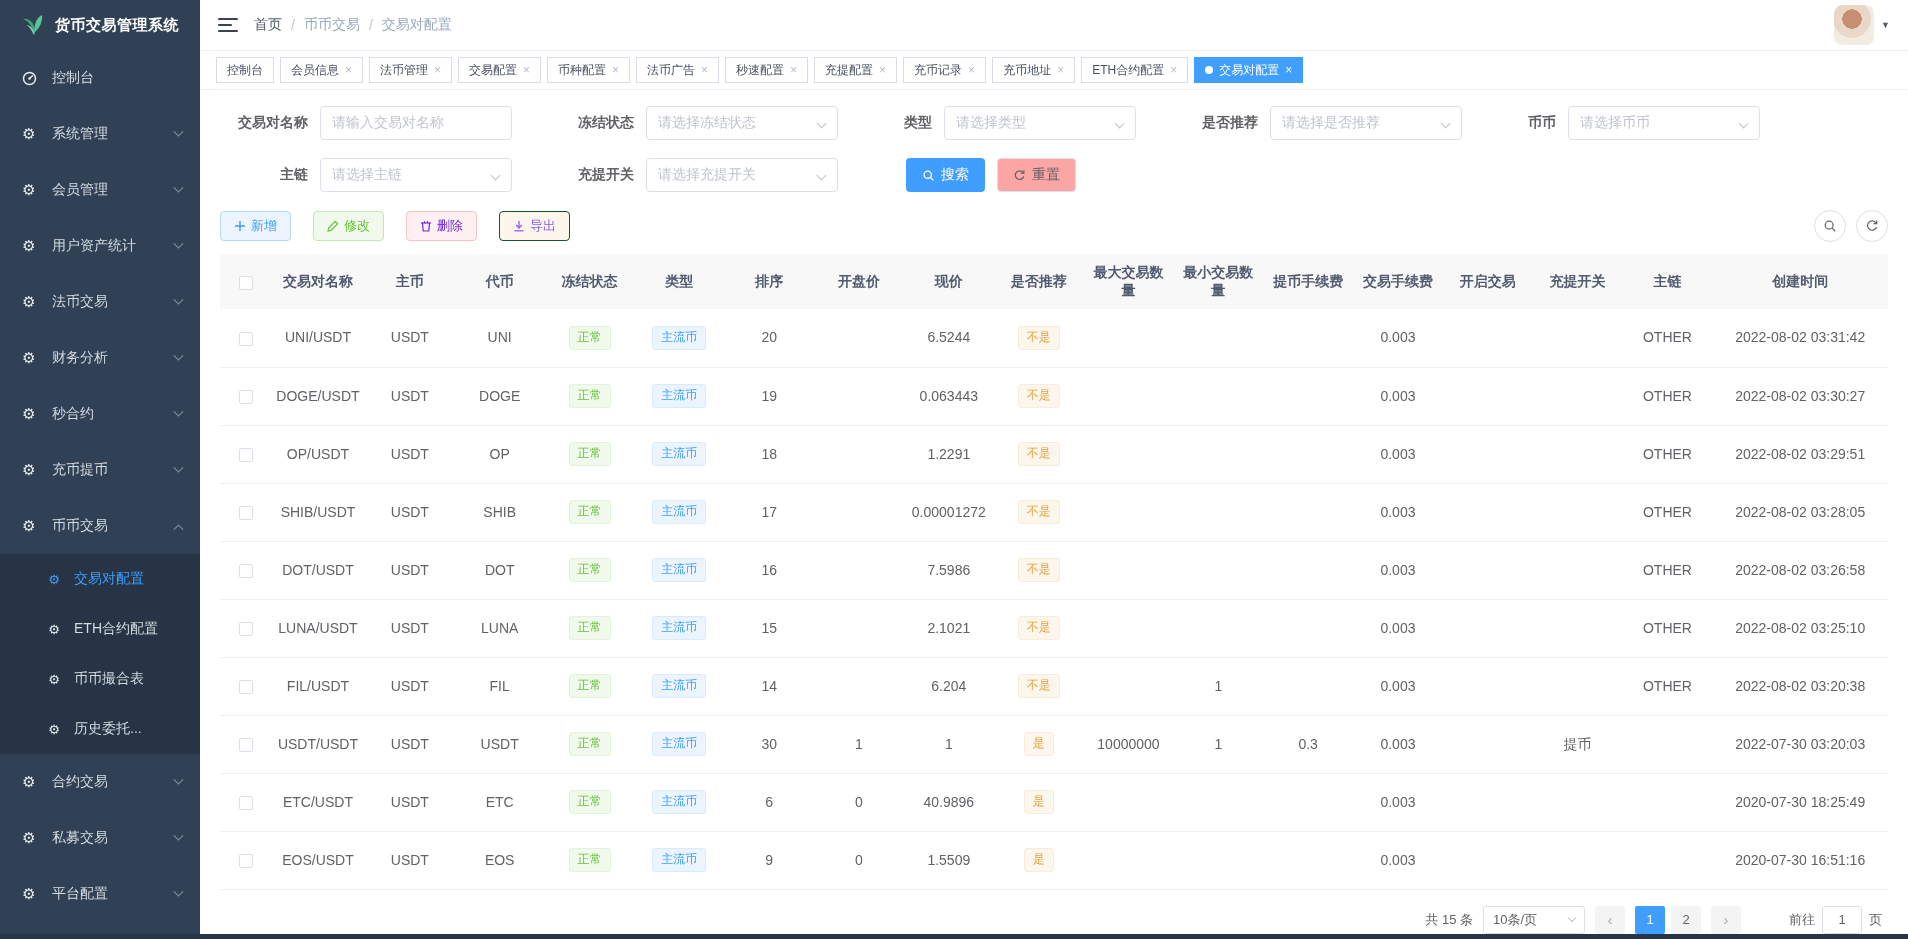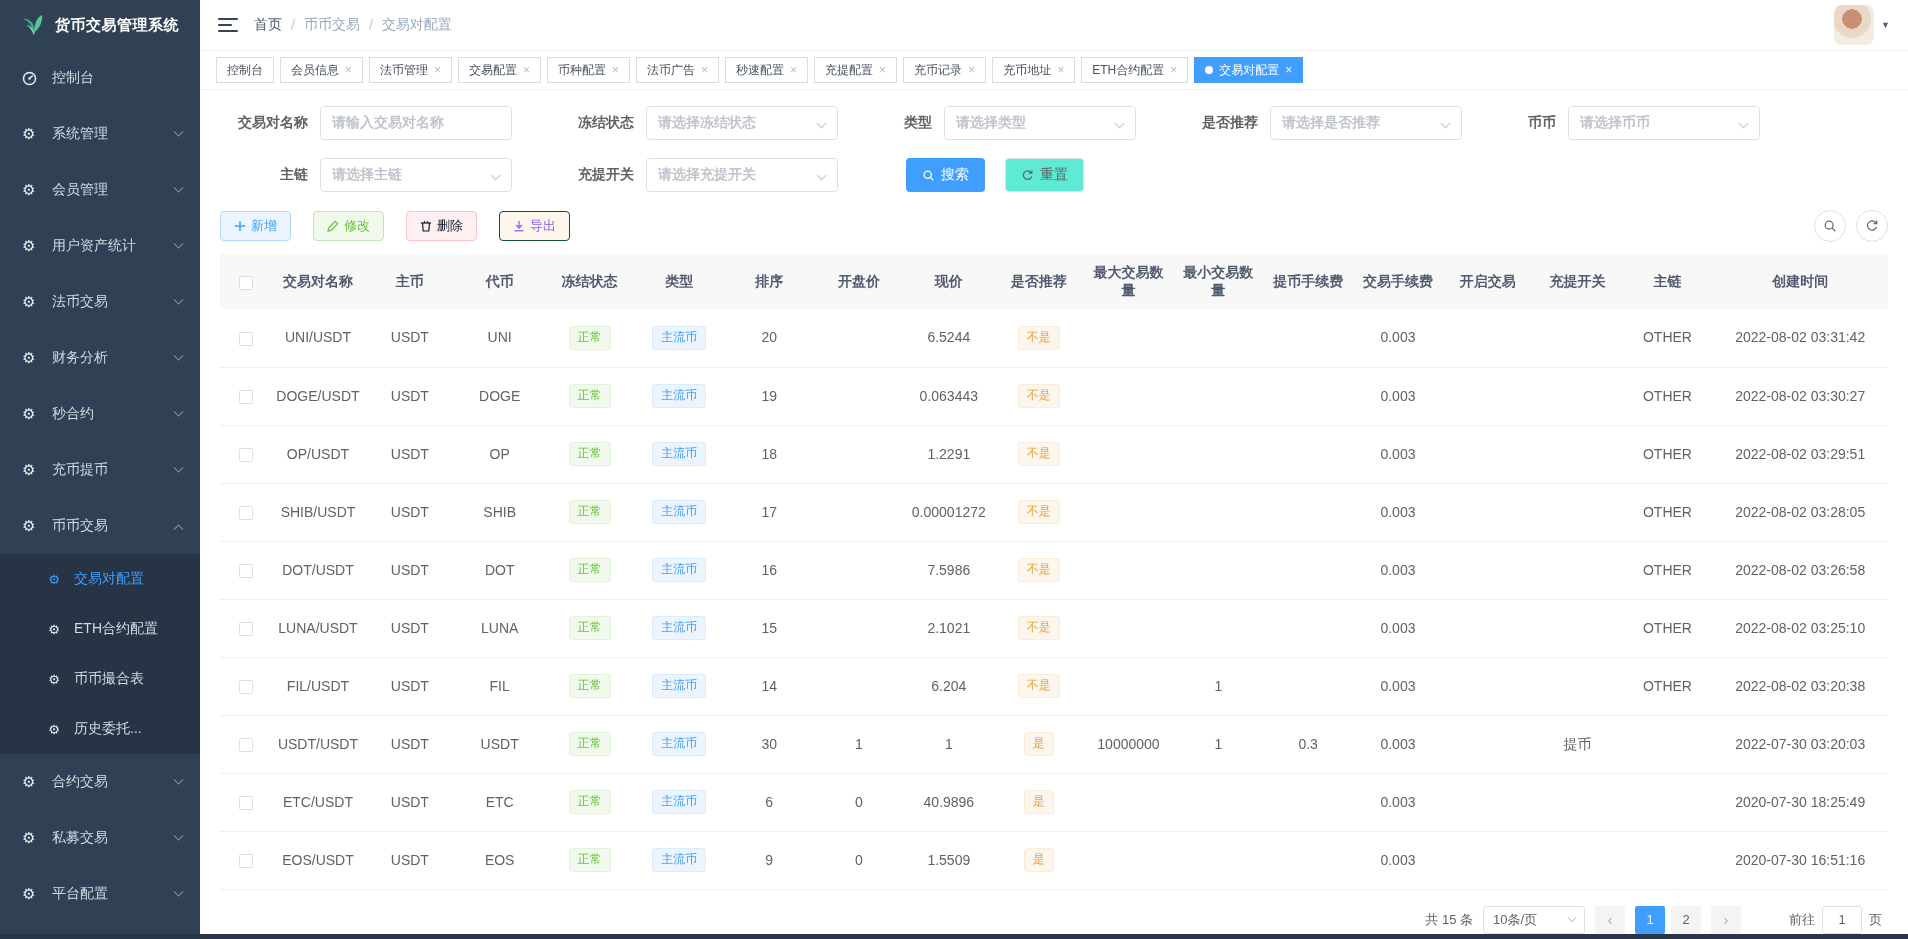--- a/index.html
+++ b/index.html
@@ -48,32 +48,32 @@
 
   .content { flex:1; padding:16px 20px 0 20px; overflow:hidden; }
 
   
   .form-row { display:flex; align-items:center; margin-bottom:18px; }
   .fgroup { display:flex; align-items:center; margin-right:48px; }
   .flabel { font-size:14px; font-weight:bold; color:#606266; margin-right:12px; text-align:right; white-space:nowrap; }
   .lw1{ width:88px; } .lw2{ width:74px; } .lw3{ width:46px; } .lw4{ width:74px; } .lw5{ width:46px; }
   .fctrl { width:192px; height:34px; border:1px solid #dcdfe6; border-radius:4px; background:#fff; display:flex; align-items:center; padding:0 11px; font-size:14px; color:#c0c4cc; position:relative; cursor:text; }
   .fctrl.select { cursor:pointer; }
-  .fctrl .ph { overflow:hidden; white-space:nowrap;font-weight:bold; }
+  .fctrl .ph { overflow:hidden; white-space:nowrap; }
   .fctrl .sel-chev { position:absolute; right:12px; top:13px; width:7px; height:7px; border-right:1.2px solid #c0c4cc; border-bottom:1.2px solid #c0c4cc; transform:rotate(45deg); }
   .btn { height:34px; border-radius:4px; padding:0 15px; font-size:14px; display:inline-flex; align-items:center; gap:6px; cursor:pointer; border:1px solid transparent;text-align:right; }
   .btn-search { background:#409eff; color:#fff; margin-left:20px; }
-  .btn-reset { background:#5eead4; border-color:#dcdfe6; color:#606266; margin-left:20px; }
+  .btn-reset { background:#fca5a5; border-color:#dcdfe6; color:#606266; margin-left:12px; }
 
   
   .toolbar { display:flex; align-items:center; margin:4px 0 2px 0; }
   .tbtn { height:30px; border-radius:4px; padding:0 13px; font-size:13px; display:inline-flex; align-items:center; gap:5px; margin-right:10px; cursor:pointer; }
   .tbtn.primary { background:#ecf5ff; border:1px solid #b3d8ff; color:#409eff; }
   .tbtn.success { background:#f0f9eb; border:1px solid #c2e7b0; color:#67c23a; }
-  .tbtn.danger  { background:#fef0f0; border:1px solid #fbc4c4; color:#0f172a;justify-content:center; }
+  .tbtn.danger  { background:#fef0f0; border:1px solid #fbc4c4; color:#6d28d9;justify-content:center; }
   .tbtn.warning { background:#fdf6ec; border:1px solid #14532d; color:#8b5cf6; }
   .tool-right { margin-left:auto; display:flex; gap:10px; }
   .circle-btn { width:32px; height:32px; border-radius:50%; border:1px solid #dcdfe6; background:#fff; color:#606266; display:flex; align-items:center; justify-content:center; cursor:pointer; }
 
   
   table { width:100%; border-collapse:collapse; table-layout:fixed; margin-top:12px; }
   th { height:55px; background:#f8f8f9; color:#515a6e; font-size:14px; font-weight:bold; text-align:center; padding:4px 5px; }
   td { height:58px; font-size:14px; color:#606266; text-align:center; border-bottom:1px solid #ebeef5; padding:2px 5px; word-break:break-all; line-height:1.35; }
   .col-sel{ width:50px; } .col-name{ width:92px; } .col-created{ width:172px; }
   .col-main,.col-coin,.col-freeze,.col-type,.col-sort,.col-open,.col-price,.col-recommend,

